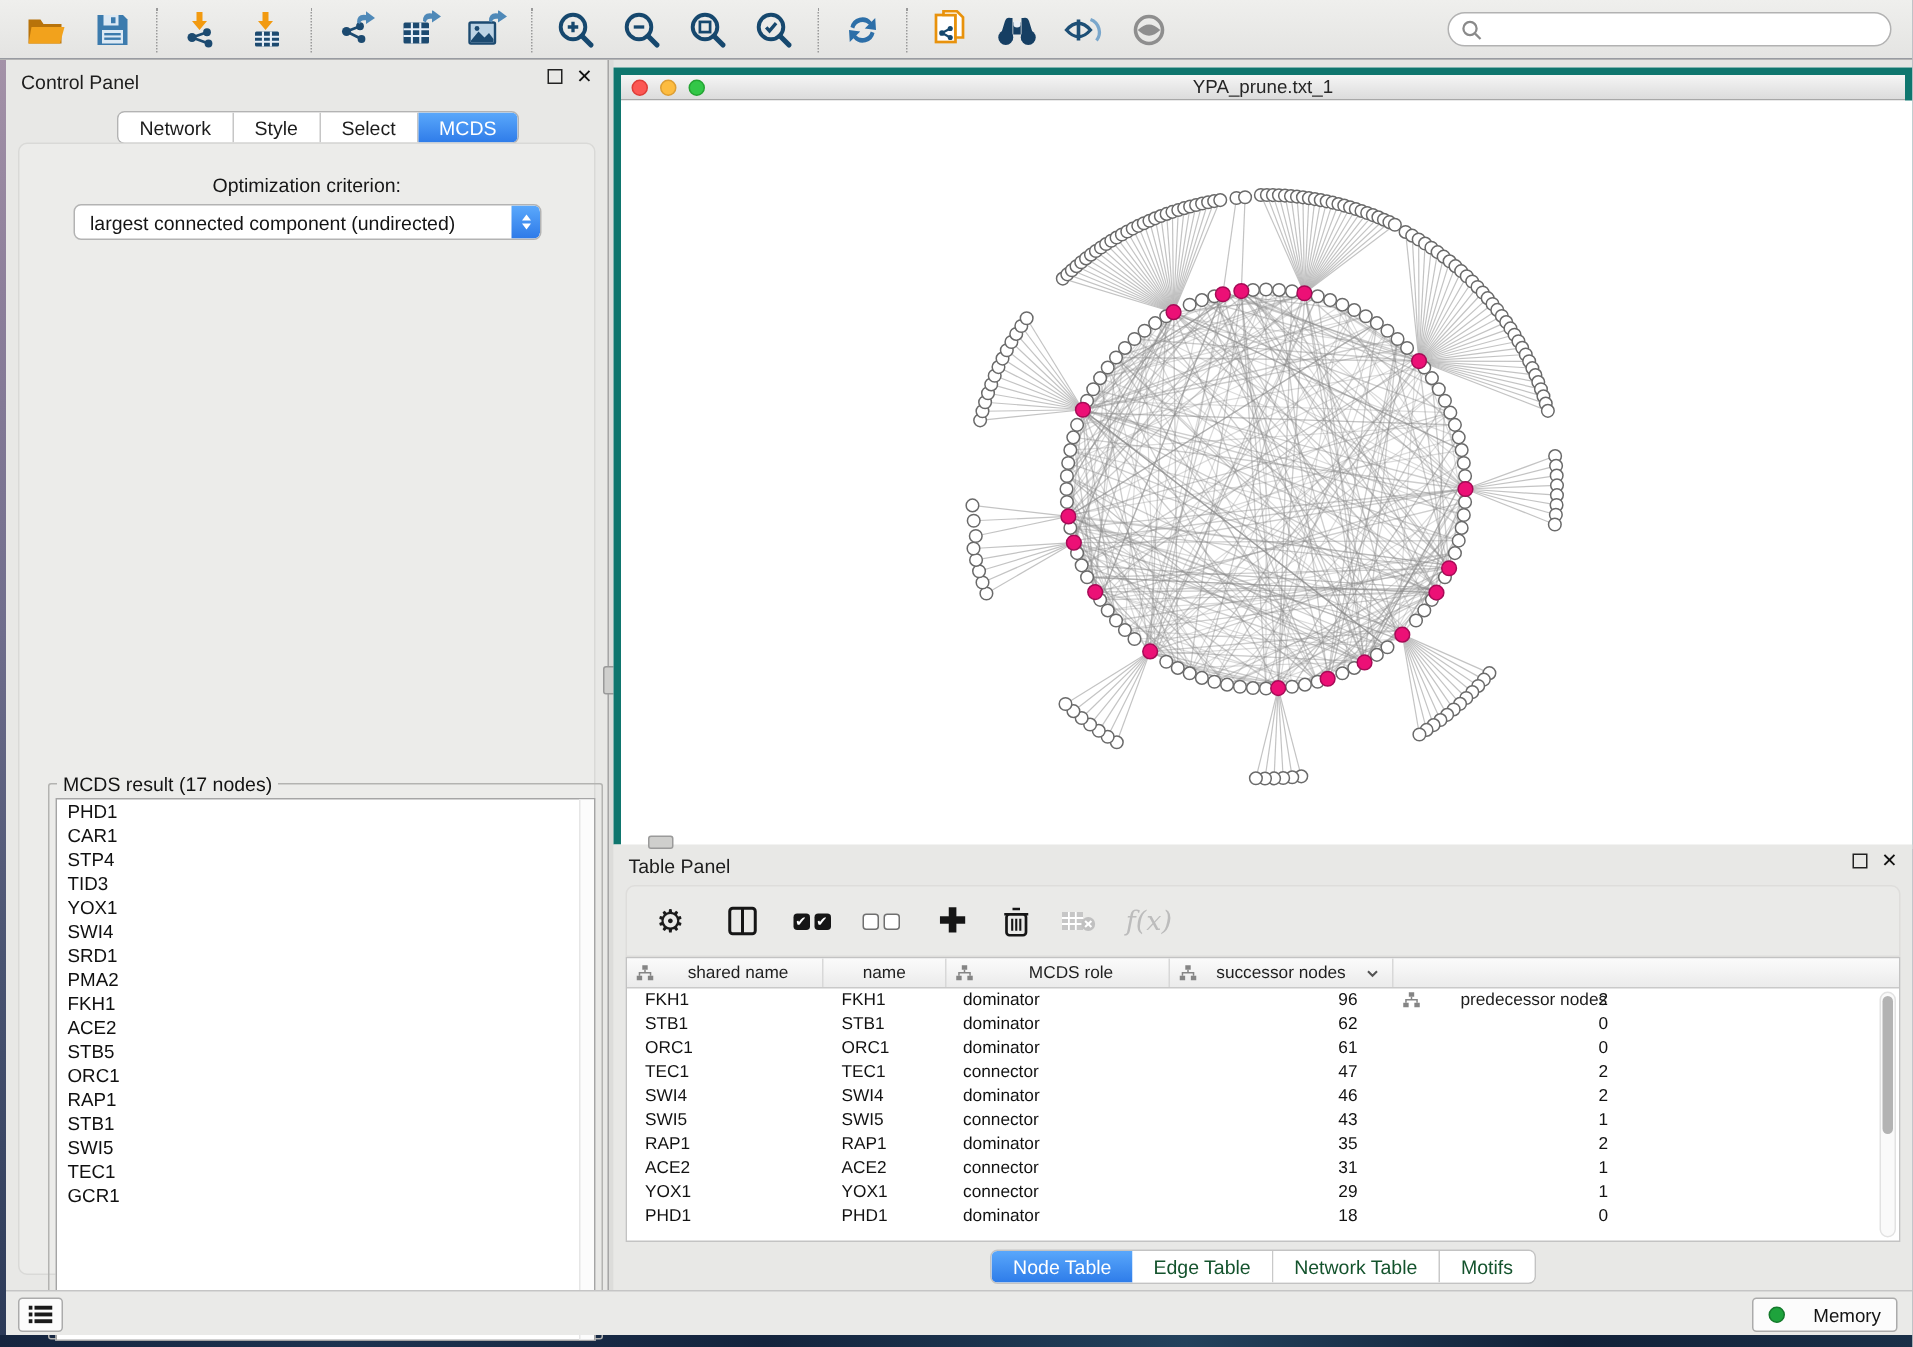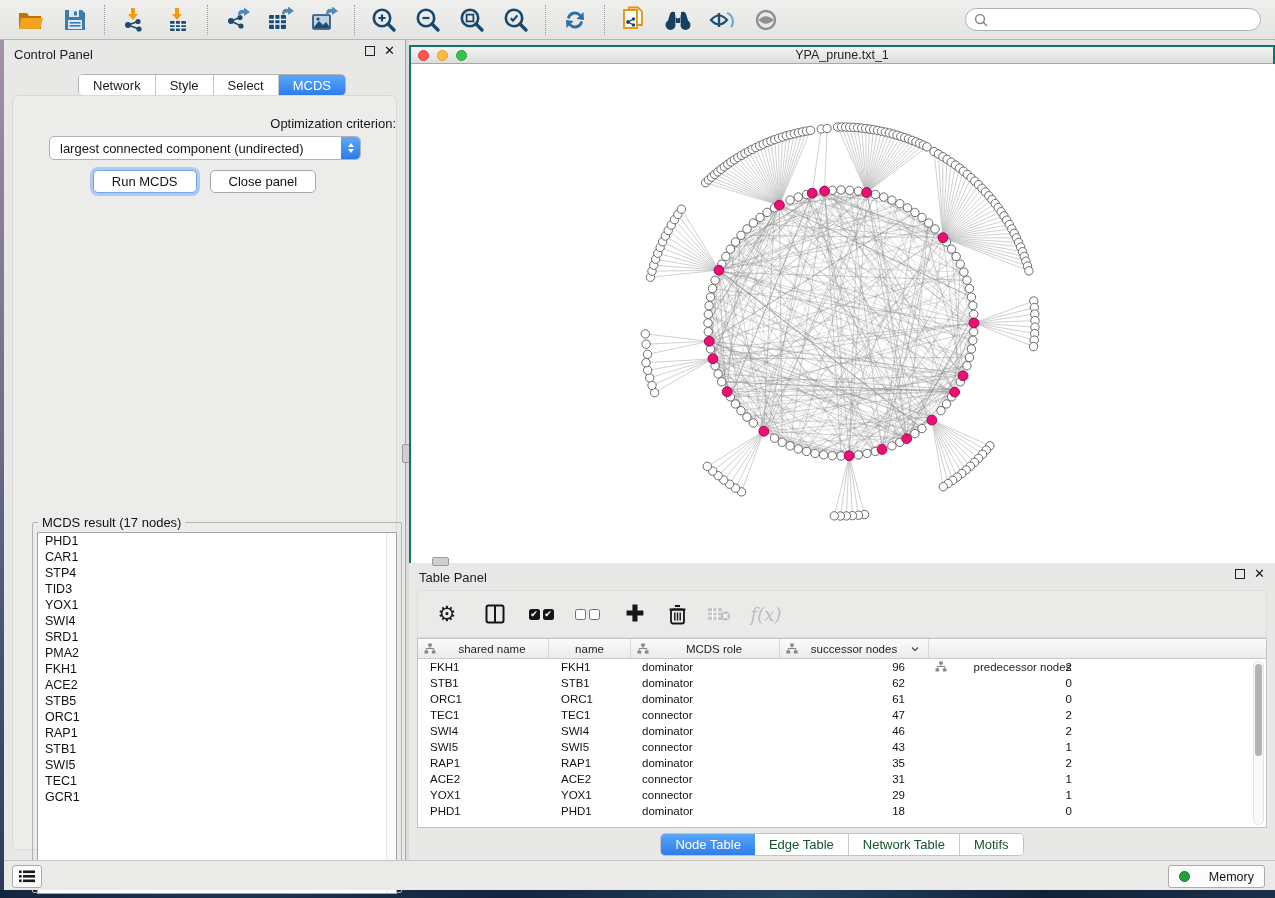--- a/index.html
+++ b/index.html
@@ -36,21 +36,21 @@
 
   .seg-tabs { position:absolute; left:74px; top:34px; height:22px; display:flex;
     border:1px solid #b3b3b3; border-radius:5px; overflow:hidden; background:#fff; }
   .seg { padding:0 14px; font-size:13px; color:#1c1c1c; display:flex; align-items:center; background:#fff;
     border-right:1px solid #c6c6c6; }
   .seg:last-child { border-right:none; }
   .seg.active { background:linear-gradient(#5aa8fb,#2f7ce9); color:#fff; border-right:none; }
 
   .cp-surface { position:absolute; left:8px; top:55px; width:385px; height:755px;
     background:#ececea; border:1px solid #d9d9d7; border-radius:6px; }
-  .opt-label { position:absolute; left:0; top:20px; width:100%; text-align:right; font-size:13px; color:#161616; }
+  .opt-label { position:absolute; left:0; top:20px; width:100%; text-align:center; font-size:13px; color:#161616; }
   .dropdown { position:absolute; left:36px; top:40px; width:312px; height:24px; background:#fff;
     border:1px solid #b3b3b3; border-radius:5px; display:flex; align-items:center; overflow:hidden; }
   .dropdown .dd-text { flex:1; font-size:13px; color:#141414; padding-left:10px; white-space:nowrap; }
   .dd-stepper { width:19px; height:100%; background:linear-gradient(#5ba9fc,#2e7ae8); border-radius:0 4px 4px 0;
     display:flex; flex-direction:column; align-items:center; justify-content:center; gap:2px; }
   .tri-up { width:0; height:0; border-left:3.5px solid transparent; border-right:3.5px solid transparent; border-bottom:4.5px solid #fff; }
   .tri-dn { width:0; height:0; border-left:3.5px solid transparent; border-right:3.5px solid transparent; border-top:4.5px solid #fff; }
   .btn-row { position:absolute; left:0; top:74px; width:100%; display:flex; justify-content:center; gap:13px; }
   .push-btn { height:23px; padding:0 18px; font-size:13px; color:#141414; background:#fff;
     border:1px solid #a9a9a9; border-radius:5px; }
@@ -66,21 +66,21 @@
 
   
   #vsplit { position:absolute; left:401px; top:0; width:4px; height:820px; background:#dcdcda; border-left:1px solid #a6a6a6; }
   .vsplit-handle { position:absolute; left:-4px; top:404px; width:11px; height:19px; background:#cfcfcd;
     border:1px solid #9a9a9a; border-radius:2px; }
   .hsplit-handle { position:absolute; left:428px; top:517px; width:17px; height:9px; background:#cfcfcd;
     border:1px solid #9a9a9a; border-radius:2px; z-index:5; }
 
   
   #network-window { position:absolute; left:405px; top:5px; width:866px; height:518px;
-    border:2px solid #0f766e; background:#fff; }
+    border:5px solid #0f766e; background:#fff; }
   .titlebar { position:absolute; left:0; top:0; width:100%; height:17px;
     background:linear-gradient(#f5f5f5,#dcdcdc); border-bottom:1px solid #a8a8a8;
     display:flex; align-items:center; }
   .lights { position:absolute; left:7px; top:3px; display:flex; gap:8px; }
   .light { width:11px; height:11px; border-radius:50%; }
   .light.red { background:#fc5753; border:1px solid #de3d38; }
   .light.yellow { background:#fdbc40; border:1px solid #dd9e33; }
   .light.green { background:#33c748; border:1px solid #24a533; }
   .win-title { width:100%; text-align:center; font-size:12.5px; color:#262626; }
   #net-svg { position:absolute; left:0; top:17px; width:864px; height:499px; background:#fff; }
@@ -303,24 +303,20 @@
         <div class="seg active">MCDS</div>
       </div>
       <div class="cp-surface">
         <div class="opt-label">Optimization criterion:</div>
         <div class="dropdown">
           <span class="dd-text">largest connected component (undirected)</span>
           <span class="dd-stepper">
             <span class="tri-up"></span>
               <span class="tri-dn"></span>
           </span>
-        </div>
-        <div class="btn-row">
-          <button class="push-btn focused">Run MCDS</button>
-          <button class="push-btn">Close panel</button>
         </div>
         <fieldset class="result-box">
           <legend>MCDS result (17 nodes)</legend>
           <div class="result-list" id="mcds-list">
               <div class="mcds-item">PHD1</div>
               <div class="mcds-item">CAR1</div>
               <div class="mcds-item">STP4</div>
               <div class="mcds-item">TID3</div>
               <div class="mcds-item">YOX1</div>
               <div class="mcds-item">SWI4</div>

